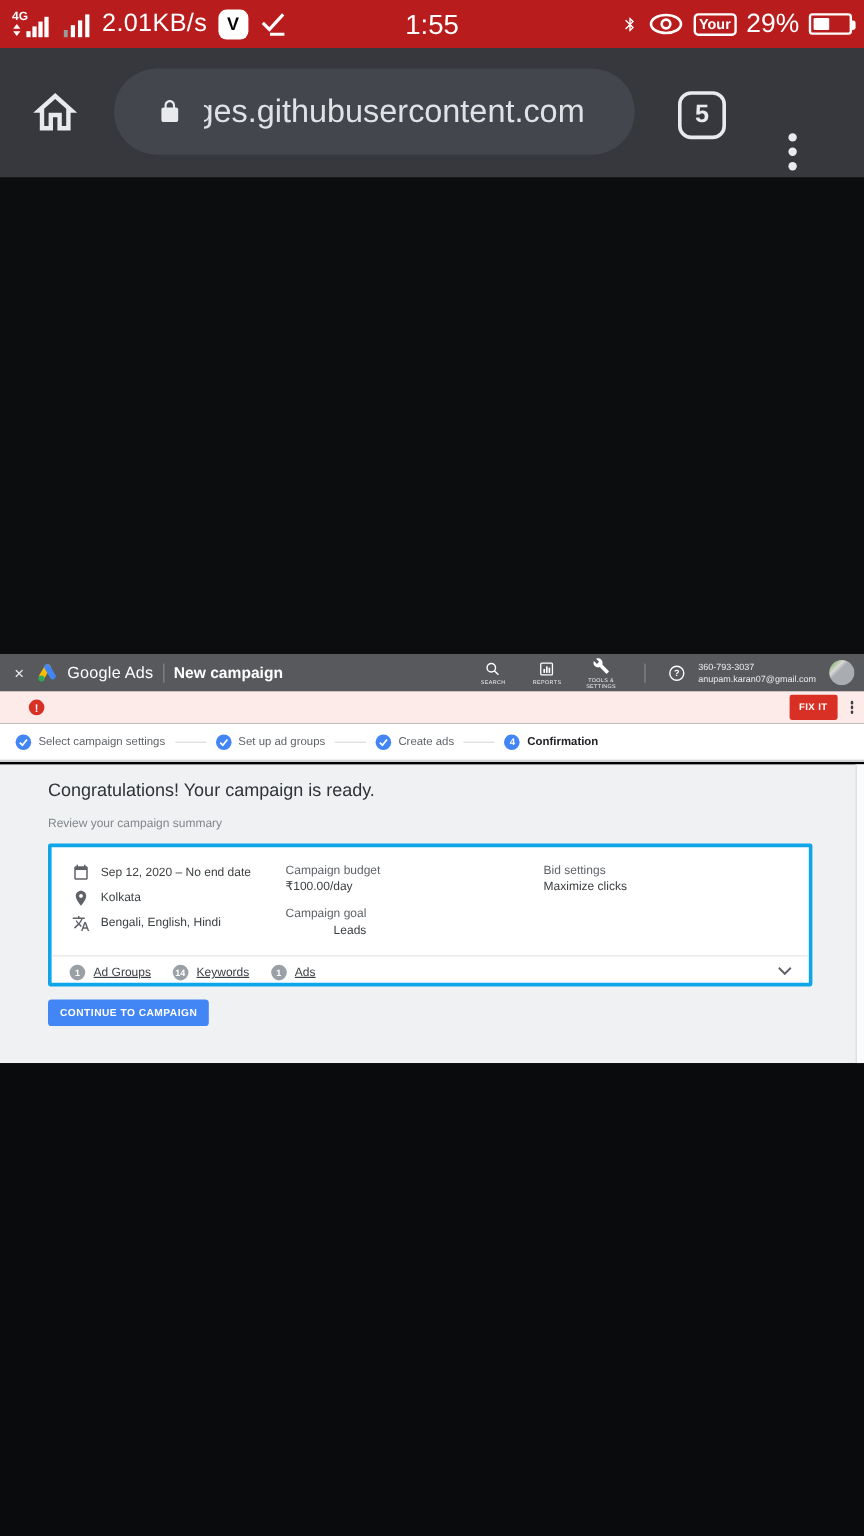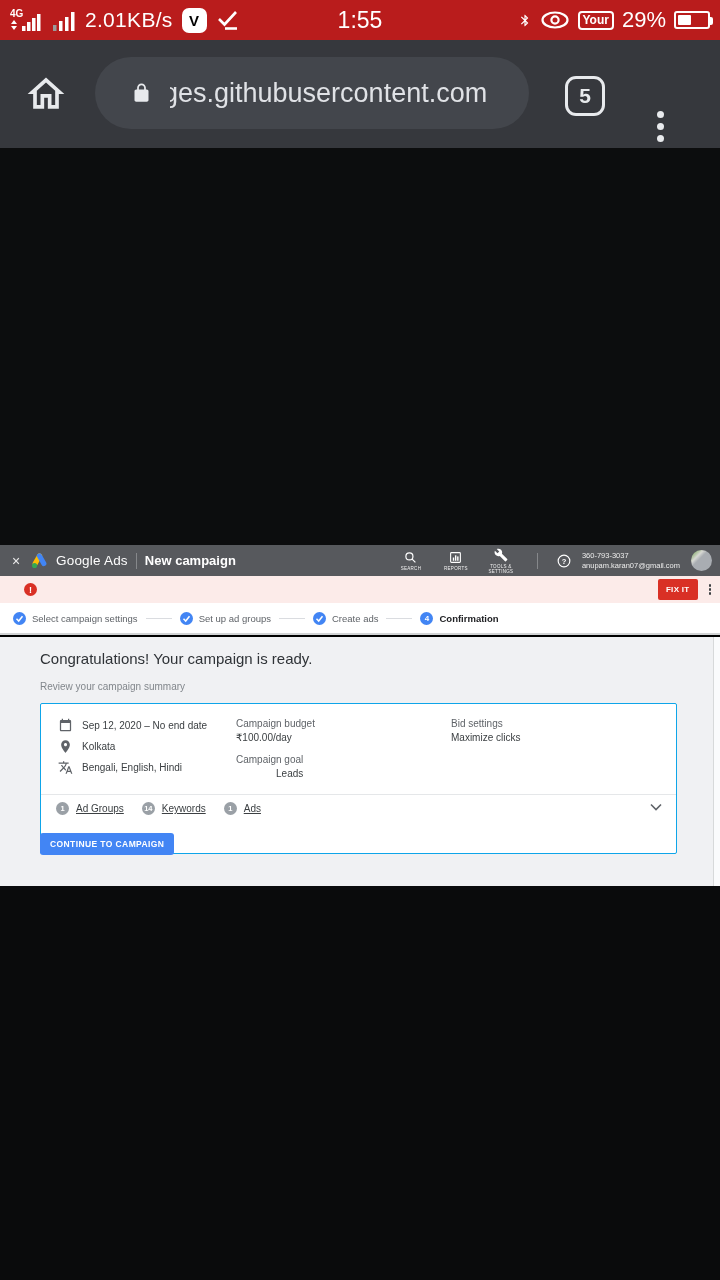--- a/index.html
+++ b/index.html
@@ -74,22 +74,22 @@
   .step-lbl { font-size:9.5px; color:#5f6368; white-space:nowrap; }
   .step.current .step-lbl { color:#202124; font-weight:bold; }
   .conn { width:26px; height:1px; background:#dadce0; margin:0 8px; }
 
   
   .content { position:absolute; top:637px; left:0; width:720px; height:249px; background:#f0f1f3; }
   .scroll-strip { position:absolute; right:0; top:0; width:7px; height:100%; background:#fafbfc; border-left:1px solid #d7d9da; }
   .heading { position:absolute; left:40px; top:13px; font-size:15px; font-weight:500; color:#2f3337; }
   .subheading { position:absolute; left:40px; top:44px; font-size:10px; color:#82878c; }
 
-  .card { position:absolute; left:40px; top:66px; width:637px; height:151px; background:#fff;
-    border:1px solid #0ea5e9; border-radius:2px; }
+  .card { position:absolute; left:40px; top:66px; width:637px; height:119px; background:#fff;
+    border:3px solid #0ea5e9; border-radius:2px; }
   .crow { position:absolute; left:17px; display:flex; align-items:center; gap:9px; }
   .crow .txt { font-size:10px; color:#3c4043; }
   .kv { position:absolute; }
   .kv .k { font-size:10px; color:#5f6368; }
   .kv .v { font-size:10px; color:#3c4043; margin-top:3px; }
   .card-div { position:absolute; left:0; right:0; top:90px; border-top:1px solid #e5e7e9; }
   .badges { position:absolute; left:15px; top:90px; height:29px; display:flex; align-items:center; gap:18px; }
   .bgroup { display:flex; align-items:center; gap:7px; }
   .bnum { width:13px; height:13px; border-radius:50%; background:#9aa0a6; color:#fff;
     font-size:7.5px; font-weight:bold; display:flex; align-items:center; justify-content:center; }

